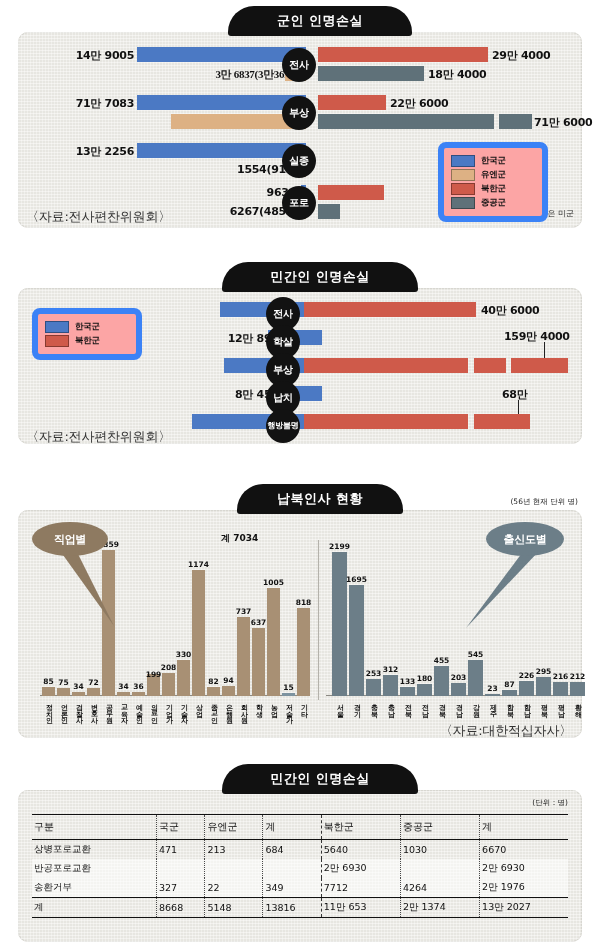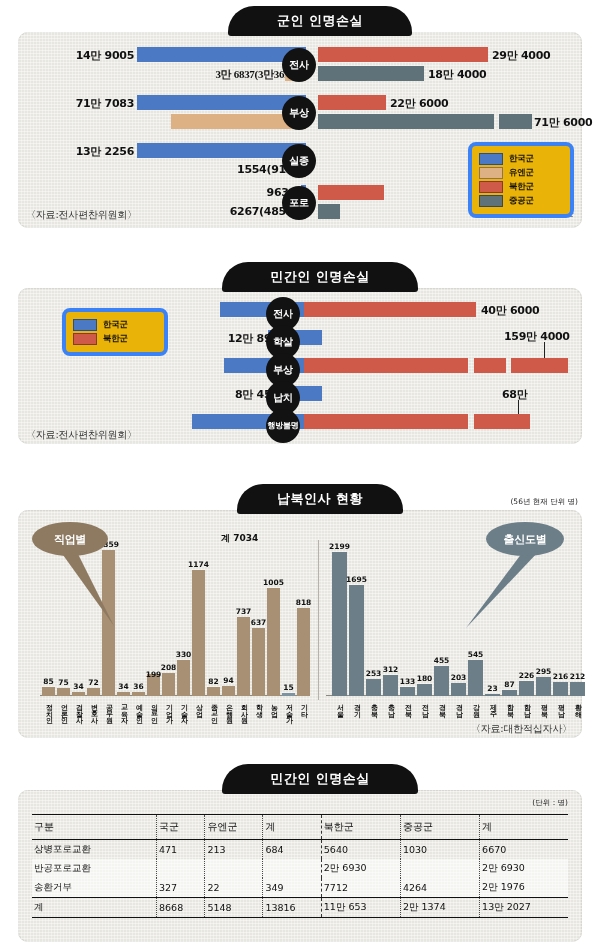--- a/index.html
+++ b/index.html
@@ -43,21 +43,21 @@
     letter-spacing:.5px;
     display:flex;align-items:center;justify-content:center;
     padding:0 20px;
     z-index:30;
     white-space:nowrap;
   }
 
   
   .src{
     position:absolute;
-    font-size:10px;
+    font-size:13px;
     color:#333;
     letter-spacing:-.2px;
     white-space:nowrap;
   }
   .unit-note{
     position:absolute;
     font-size:8px;
     color:#222;
     white-space:nowrap;
   }
@@ -94,26 +94,25 @@
     color:#111;
     white-space:nowrap;
     letter-spacing:-.3px;
   }
   .lbl.r{text-align:right;}
   .leader{position:absolute;background:#222;width:1px;}
 
   
   .legend{
     position:absolute;
-    background:#eab308;
-    border:4px solid #3b82f6;
+    background:#fca5a5;
+    border:6px solid #3b82f6;
     border-radius:8px;
     padding:5px 7px;
     z-index:25;
-    margin-left:30px;
   }
   .legend .lg{display:flex;align-items:center;margin:2px 0;}
   .legend .sw{width:22px;height:10px;margin-right:6px;border:1px solid rgba(0,0,0,.35);}
   .legend .tx{font-size:8.5px;font-weight:bold;color:#111;letter-spacing:-.3px;}
 
   
   .col-chart{position:absolute;}
   .axis{position:absolute;background:#8c8a84;height:1px;left:0;}
   .col{position:absolute;bottom:0;}
   .col .fill{position:absolute;bottom:0;left:0;right:0;}

